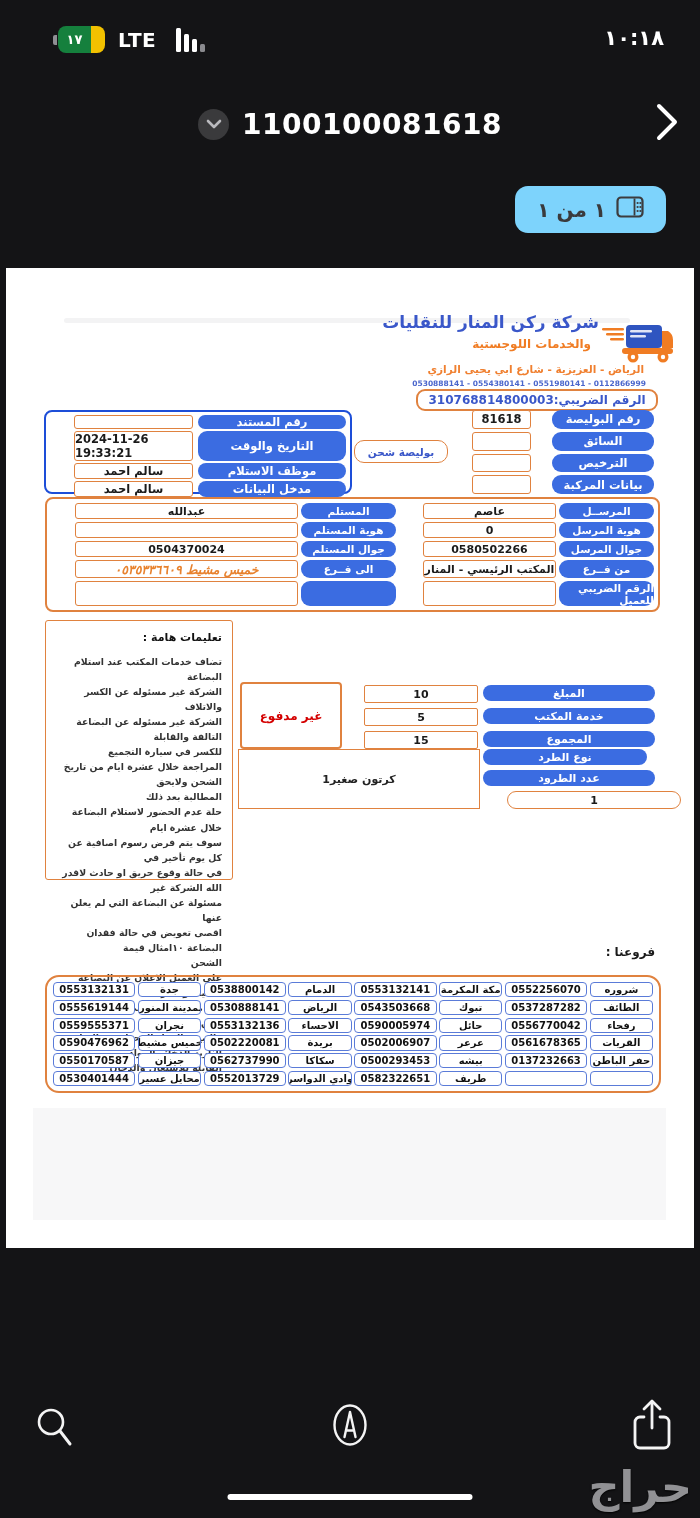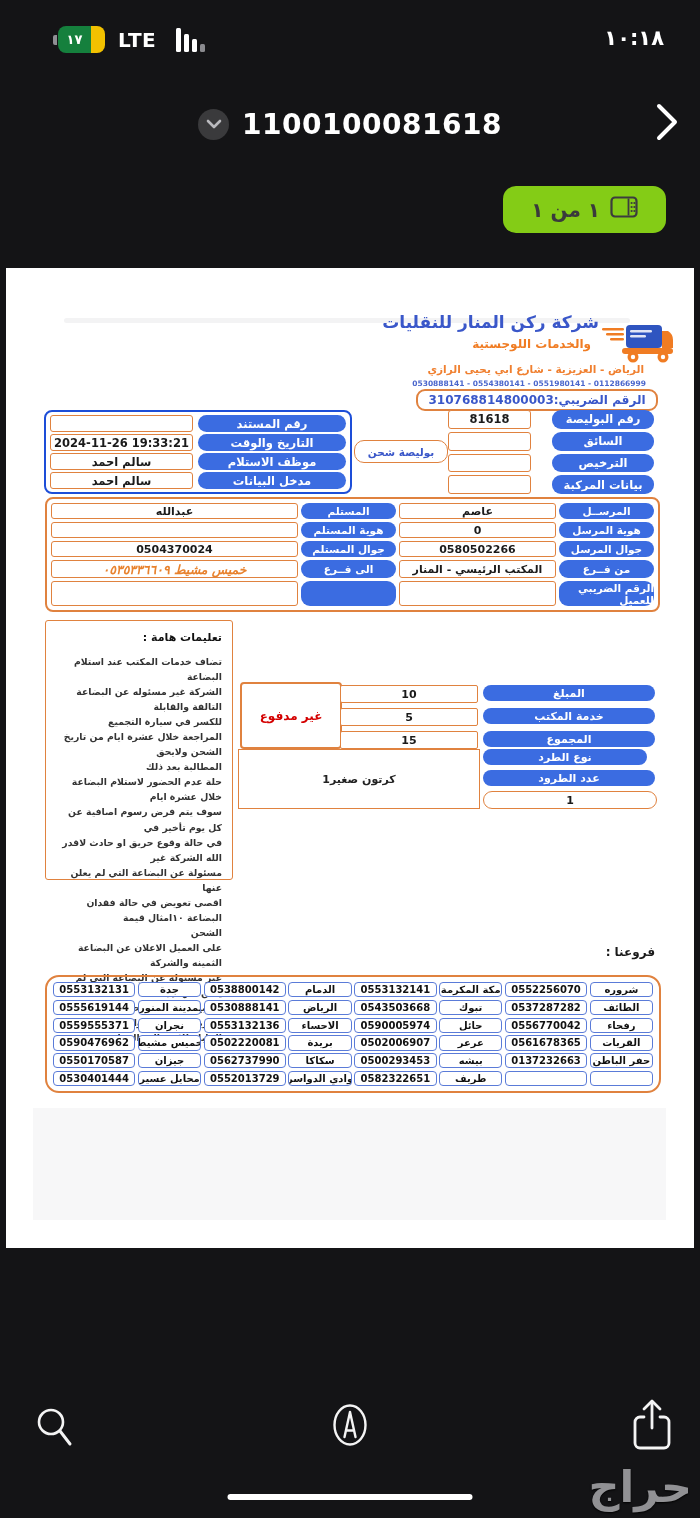--- a/index.html
+++ b/index.html
@@ -23,44 +23,44 @@
   .clock{position:absolute;right:36px;top:4px;font-size:21px;font-weight:600;}
   
   .title-row{position:absolute;top:98px;left:0;right:0;height:52px;display:flex;
              align-items:center;justify-content:center;gap:13px;}
   .chev-circle{width:31px;height:31px;border-radius:50%;background:#3a3a3c;display:flex;
                align-items:center;justify-content:center;}
   .chev-circle svg{display:block;}
   .doc-number{color:#fff;font-size:28px;font-weight:700;letter-spacing:.5px;}
   .fwd-arrow{position:absolute;right:20px;top:102px;}
   
-  .page-pill{position:absolute;right:34px;top:186px;height:47px;background:#84cc16;
+  .page-pill{position:absolute;right:34px;top:186px;height:47px;background:#7dd3fc;
              border-radius:13px;display:flex;direction:rtl;align-items:center;gap:10px;
-             padding:0 28px;color:#3a3a3c;font-size:20px;font-weight:700;}
+             padding:0 22px;color:#3a3a3c;font-size:20px;font-weight:700;}
   
   .page{position:absolute;left:6px;top:268px;width:688px;height:980px;background:#fff;}
   .faint-band{position:absolute;left:58px;top:50px;width:566px;height:5px;background:#f3f3f4;border-radius:3px;}
   .company-name{position:absolute;right:95px;top:44px;color:#3a57c9;font-size:17px;font-weight:800;direction:rtl;}
   .company-sub{position:absolute;right:103px;top:69px;color:#f07c23;font-size:12px;font-weight:800;direction:rtl;}
   .company-addr{position:absolute;right:50px;top:95px;color:#f08030;font-size:10.5px;font-weight:700;direction:rtl;}
   .company-phones{position:absolute;right:48px;top:111px;color:#4a66cc;font-size:7.5px;font-weight:700;}
   .truck{position:absolute;right:20px;top:50px;}
   .tax-box{position:absolute;right:36px;top:121px;width:238px;height:18px;border:2px solid #e0823f;
            border-radius:9px;color:#3a57c9;font-size:12px;font-weight:800;display:flex;
            align-items:center;justify-content:center;direction:rtl;background:#fff;}
   
   .group{position:absolute;display:flex;flex-direction:column;gap:2px;direction:rtl;}
   #meta-fields{left:38px;top:142px;width:308px;height:84px;border:2px solid #1d4ed8;
                border-radius:8px;padding:3px 4px;box-sizing:border-box;}
   #waybill-fields{left:442px;top:142px;width:206px;height:84px;gap:3px;}
   .frow,.rrow{display:flex;gap:5px;flex:1;}
   .pill{background:#3b6ce1;color:#fff;border-radius:9px;display:flex;align-items:center;
         justify-content:center;font-weight:700;font-size:11.5px;direction:rtl;}
   .vcell{background:#fff;border:1.5px solid #e0823f;border-radius:3px;display:flex;align-items:center;
-         justify-content:center;font-weight:700;font-size:11.5px;color:#1a1a1a;}
+         justify-content:center;font-weight:700;font-size:11.5px;color:#1a1a1a;margin-left:24px;}
   #meta-fields .pill{width:148px;}
   #meta-fields .vcell{flex:1;border-width:1px;}
   #waybill-fields .pill{width:102px;margin-left:16px;}
   #waybill-fields .vcell{flex:1;}
   .doc-type{position:absolute;left:348px;top:172px;width:92px;height:21px;border:1.5px solid #e0823f;
             border-radius:10px;color:#3a57c9;font-size:10.5px;font-weight:700;display:flex;
             align-items:center;justify-content:center;background:#fff;direction:rtl;}
   
   #parties{position:absolute;left:39px;top:229px;width:615px;height:115px;border:2px solid #e0823f;
            border-radius:8px;box-sizing:border-box;padding:4px;display:grid;direction:rtl;
@@ -240,20 +240,21 @@
       <div class="pill">الرقم الضريبي للعميل</div>
       <div class="vcell" dir="auto"></div>
       <div class="pill"></div>
       <div class="vcell" dir="auto"></div>
     </div>
 
   <div class="instructions">
     <h4>تعليمات هامة :</h4>
     <div id="instruction-lines">
         <div class="iline">تضاف خدمات المكتب عند استلام البضاعة</div>
+        <div class="iline">الشركة غير مسئوله عن الكسر والاتلاف</div>
         <div class="iline">الشركة غير مسئوله عن البضاعة التالفة والقابلة</div>
         <div class="iline">للكسر في سيارة التجميع</div>
         <div class="iline">المراجعة خلال عشرة ايام من تاريخ الشحن ولايحق</div>
         <div class="iline">المطالبة بعد ذلك</div>
         <div class="iline">حلة عدم الحضور لاستلام البضاعة خلال عشرة ايام</div>
         <div class="iline">سوف يتم فرض رسوم اصافية عن كل يوم تأخير في</div>
         <div class="iline">في حالة وقوع حريق او حادث لاقدر الله الشركة غير</div>
         <div class="iline">مسئولة عن البضاعة التي لم يعلن عنها</div>
         <div class="iline">اقصى تعويض في حالة فقدان البضاعة ١٠امثال قيمة</div>
         <div class="iline">الشحن</div>

